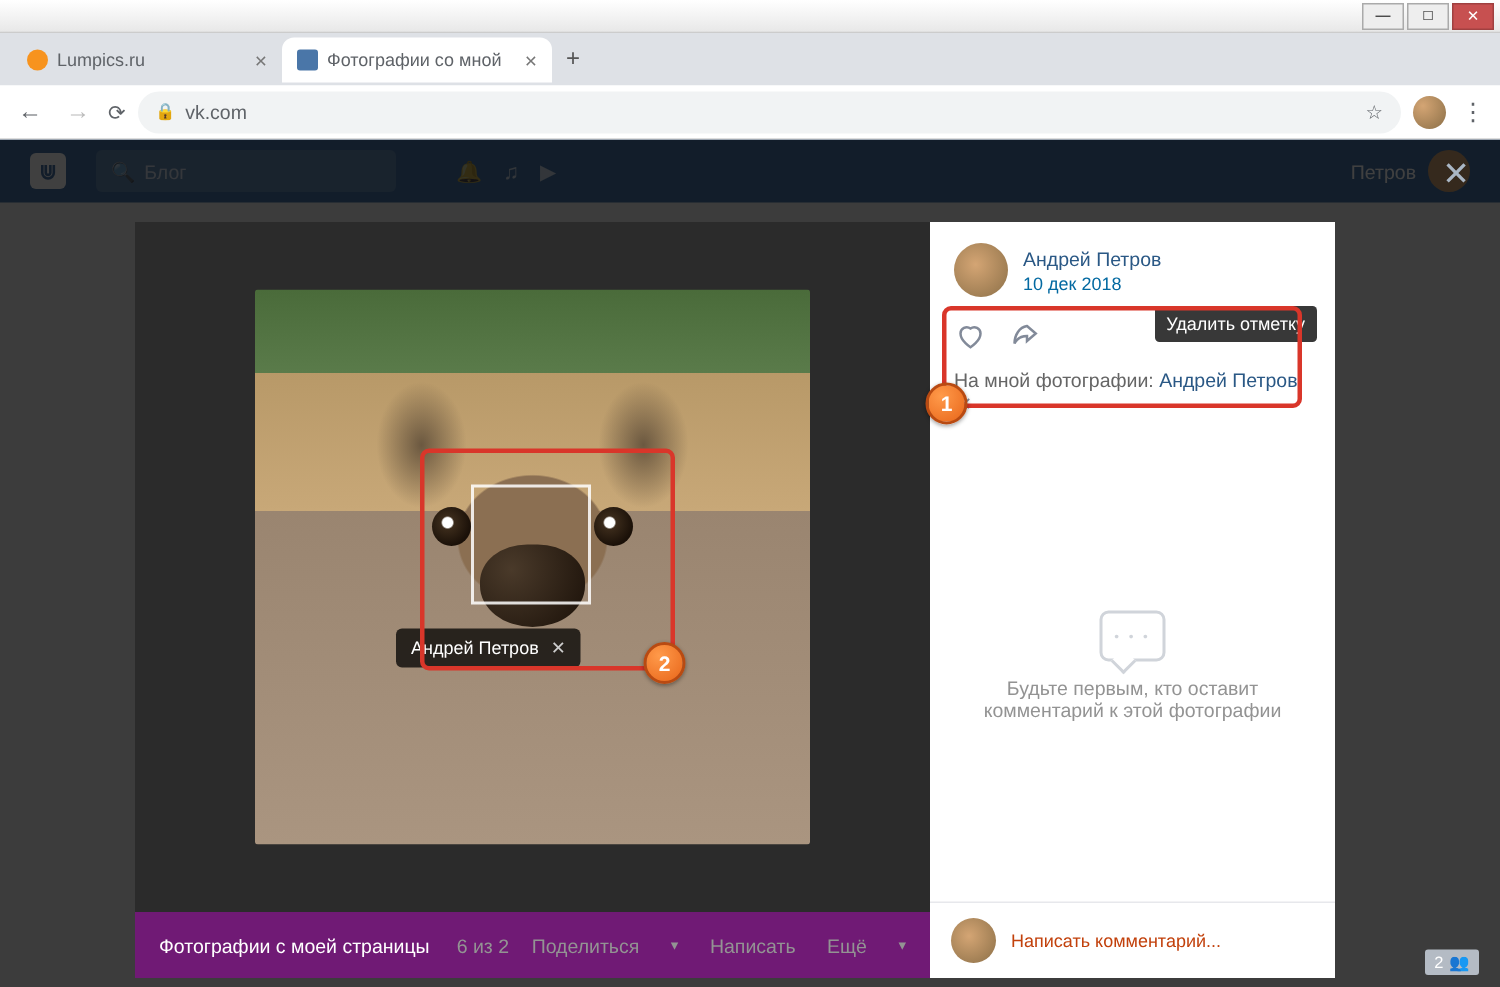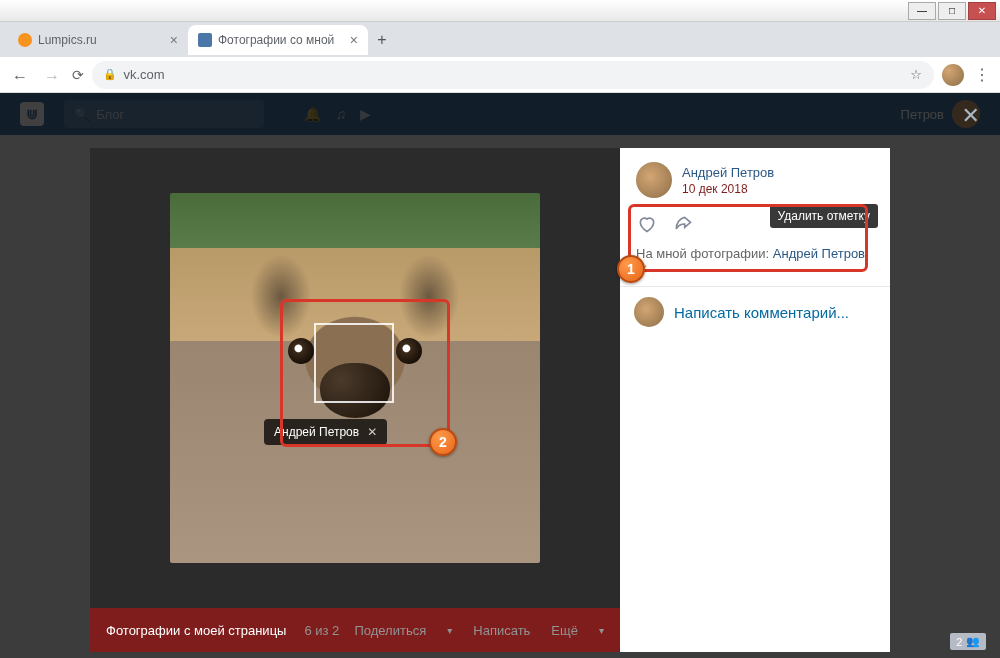--- a/index.html
+++ b/index.html
@@ -83,52 +83,52 @@
 .hl { position: absolute; border: 3px solid #d9362a; border-radius: 6px; pointer-events: none; }
 .hl-1 { left: 0px; top: 0px; width: 240px; height: 68px; } 
 .hl-2 { left: 110px; top: 106px; width: 170px; height: 148px; }
 
 
 .step { position: absolute; width: 28px; height: 28px; border-radius: 50%; background: radial-gradient(circle at 35% 30%, #ff9a4a, #e8661a); border: 2px solid #b84a12; color: #fff; font-weight: bold; display: flex; align-items: center; justify-content: center; font-size: 14px; box-shadow: 0 1px 3px rgba(0,0,0,0.4); }
 .step-1 { right: -14px; bottom: -6px; } 
 .step-2 { right:-10px; bottom:-12px; }
 
 
-.photo-bottom { height: 44px; background: #7f1d1d; display: flex; align-items: center; padding: 0 16px; color: #939393; font-size: 13px; gap: 10px; }
+.photo-bottom { height: 44px; background: #701a75; display: flex; align-items: center; padding: 0 16px; color: #939393; font-size: 13px; gap: 10px; }
 .pb-title { color: #fff; }
 .pb-count { color: #939393; margin-left: 8px; }
 .pb-actions { margin-left: auto; display: flex; gap: 21px; align-items: center; }
 .pb-link { color: #939393; }
 .pb-chev { font-size: 10px; }
 
 
 .info-side { width: 270px; background: #fff; position: relative; display: flex; flex-direction: column; }
 .author { display: flex; padding: 14px 16px 10px; gap: 10px; align-items: center; }
 .author-av { width: 36px; height: 36px; border-radius: 50%; background: radial-gradient(circle at 40% 40%, #d4a574, #8b6f47); }
 .author-name { color: #2a5885; font-size: 13px; font-weight: 500; }
-.author-date { color: #7f1d1d; font-size: 12px; margin-top: 2px; }
+.author-date { color: #0369a1; font-size: 12px; margin-top: 2px; }
 
 .actions-row { display: flex; gap: 14px; padding: 6px 16px 8px; color: #828a99; font-size: 18px; }
 .heart, .share { width: 22px; height: 20px; }
 .heart svg, .share svg { width: 100%; height: 100%; stroke: #828a99; fill: none; stroke-width: 2; }
 
 .onphoto { padding: 4px 16px 10px; font-size: 13px; color: #656565; }
 .onphoto a { color: #2a5885; text-decoration: none; }
 .onphoto-x { color: #828a99; margin-left: 2px; font-size: 12px; }
 
 .tooltip { position: absolute; right: 12px; top: 56px; background: rgba(0,0,0,0.78); color: #fff; font-size: 12px; padding: 5px 8px; border-radius: 3px; white-space: nowrap; }
 
 .comments-empty { flex: 1; display: flex; flex-direction: column; align-items: center; justify-content: center; color: #939393; font-size: 13px; text-align: center; padding: 0 30px; gap: 10px; }
 .bubble-icon { width: 44px; height: 34px; border: 2px solid #d0d4da; border-radius: 6px; position: relative; }
 .bubble-icon::after { content: "• • •"; position: absolute; inset: 0; display: flex; align-items: center; justify-content: center; color: #d0d4da; font-size: 9px; letter-spacing: 2px; }
 .bubble-icon::before { content: ""; position: absolute; left: 8px; bottom: -8px; width: 10px; height: 10px; border-right: 2px solid #d0d4da; border-bottom: 2px solid #d0d4da; background: #fff; transform: rotate(45deg); }
 
 .comment-input { border-top: 1px solid #e7e8ec; padding: 10px 14px; display: flex; align-items: center; gap: 10px; }
 .ci-av { width: 30px; height: 30px; border-radius: 50%; background: radial-gradient(circle at 40% 40%, #d4a574, #8b6f47); }
-.ci-text { color: #0369a1; font-size: 15px; }
+.ci-text { color: #c2410c; font-size: 12px; }
 
 
 .side-hl-wrap { position: absolute; left: 8px; top: 56px; width: 252px; height: 56px; pointer-events: none; }
 
 
 .br-badge { position: absolute; right: 14px; bottom: 8px; z-index: 4; background: #b4bbc4; color: #fff; font-size: 11px; padding: 2px 6px; border-radius: 2px; display: flex; align-items: center; gap: 4px; }
 </style>
 </head>
 <body>
 
@@ -309,20 +309,24 @@
       </div>
 
       <div class="tooltip">Удалить отметку</div>
 
       <div class="side-hl-wrap">
         <div class="hl hl-1">
           <div class="step step-1" style="left:-14px; bottom:-14px; right:auto;">1</div>
         </div>
       </div>
 
+      <div class="comments-empty">
+        <div class="bubble-icon"></div>
+        <div>Будьте первым, кто оставит комментарий к этой фотографии</div>
+      </div>
 
       <div class="comment-input">
         <div class="ci-av"></div>
         <div class="ci-text">Написать комментарий...</div>
       </div>
     </div>
 
   </div>
 
   <div class="br-badge">

